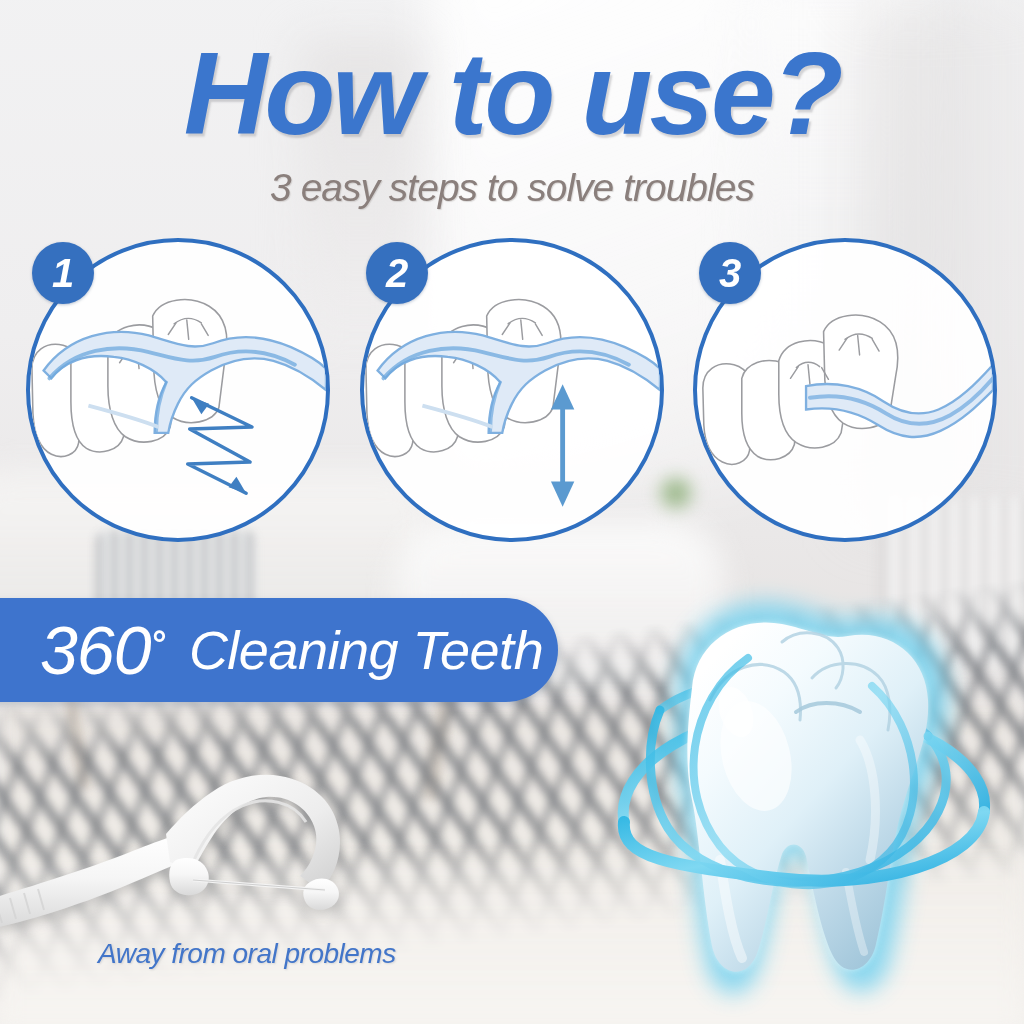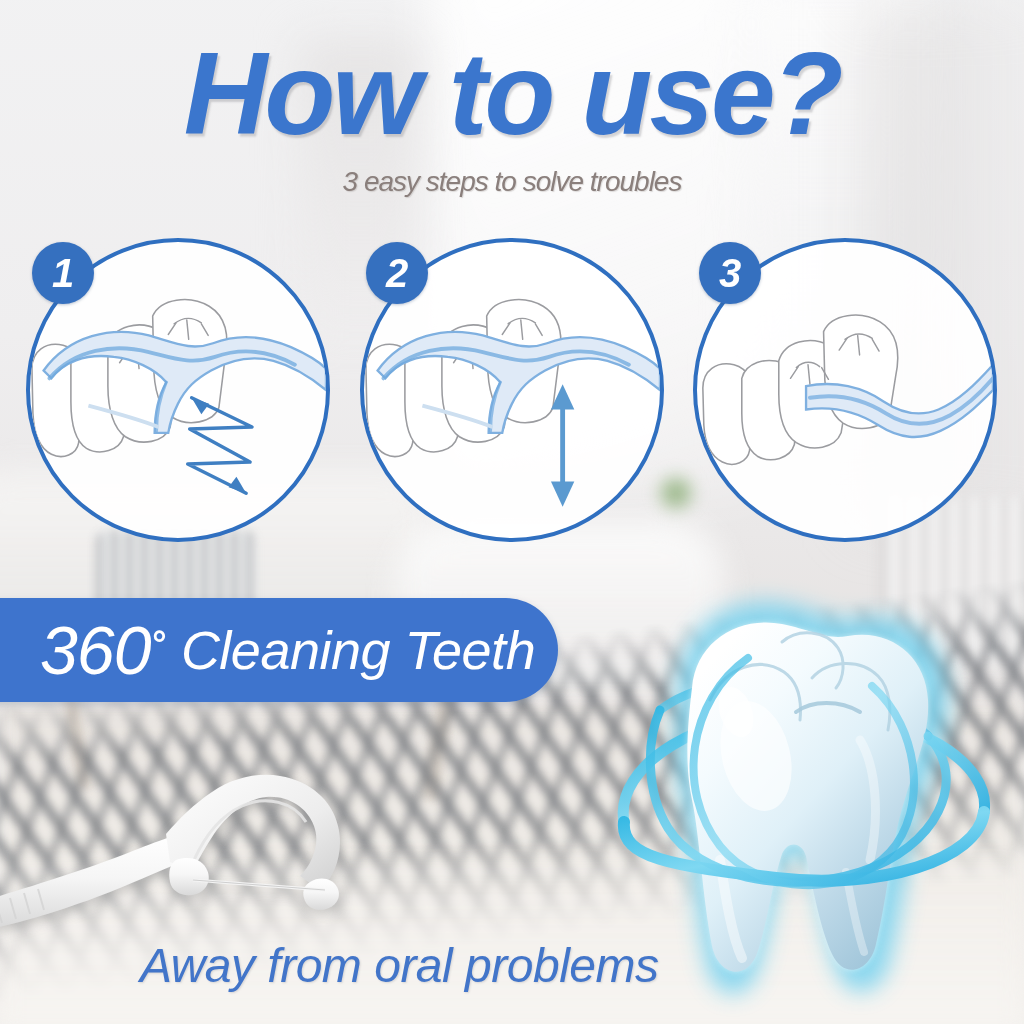--- a/index.html
+++ b/index.html
@@ -173,21 +173,21 @@
     letter-spacing: -3px;
     color: #3b76cd;
     text-shadow: 2px 3px 2px rgba(120,120,125,.30);
     white-space: nowrap;
   }
   .subtitle {
     position: absolute;
     left: 0; top: 166px;
     width: 1024px;
     text-align: center;
-    font-size: 28px;
+    font-size: 39px;
     font-style: italic;
     font-weight: 400;
     letter-spacing: -1px;
     color: #8a7f7c;
     text-shadow: 1px 1px 1px rgba(160,155,152,.35);
     white-space: nowrap;
   }
 
   
   .steps {
@@ -263,36 +263,35 @@
     vertical-align: top;
     position: relative;
     top: -6px;
   }
   .banner-rest {
     color: #ffffff;
     font-size: 54px;
     font-weight: 400;
     font-style: italic;
     letter-spacing: -.5px;
-    margin-left: 16px;
+    margin-left: 24px;
     line-height: 1;
   }
 
   
   .tagline {
     position: absolute;
     left: 98px; top: 938px;
-    font-size: 48px;
+    font-size: 28px;
     font-style: italic;
     font-weight: 400;
     letter-spacing: -.5px;
     color: #4275c9;
     text-shadow: 1px 1px 2px rgba(170,170,175,.4);
     white-space: nowrap;
-    margin-left: 42px;
   }
 
   
   .floss-pick {
     position: absolute;
     left: -20px; top: 700px;
     width: 440px; height: 250px;
   }
   .tooth-wrap {
     position: absolute;

